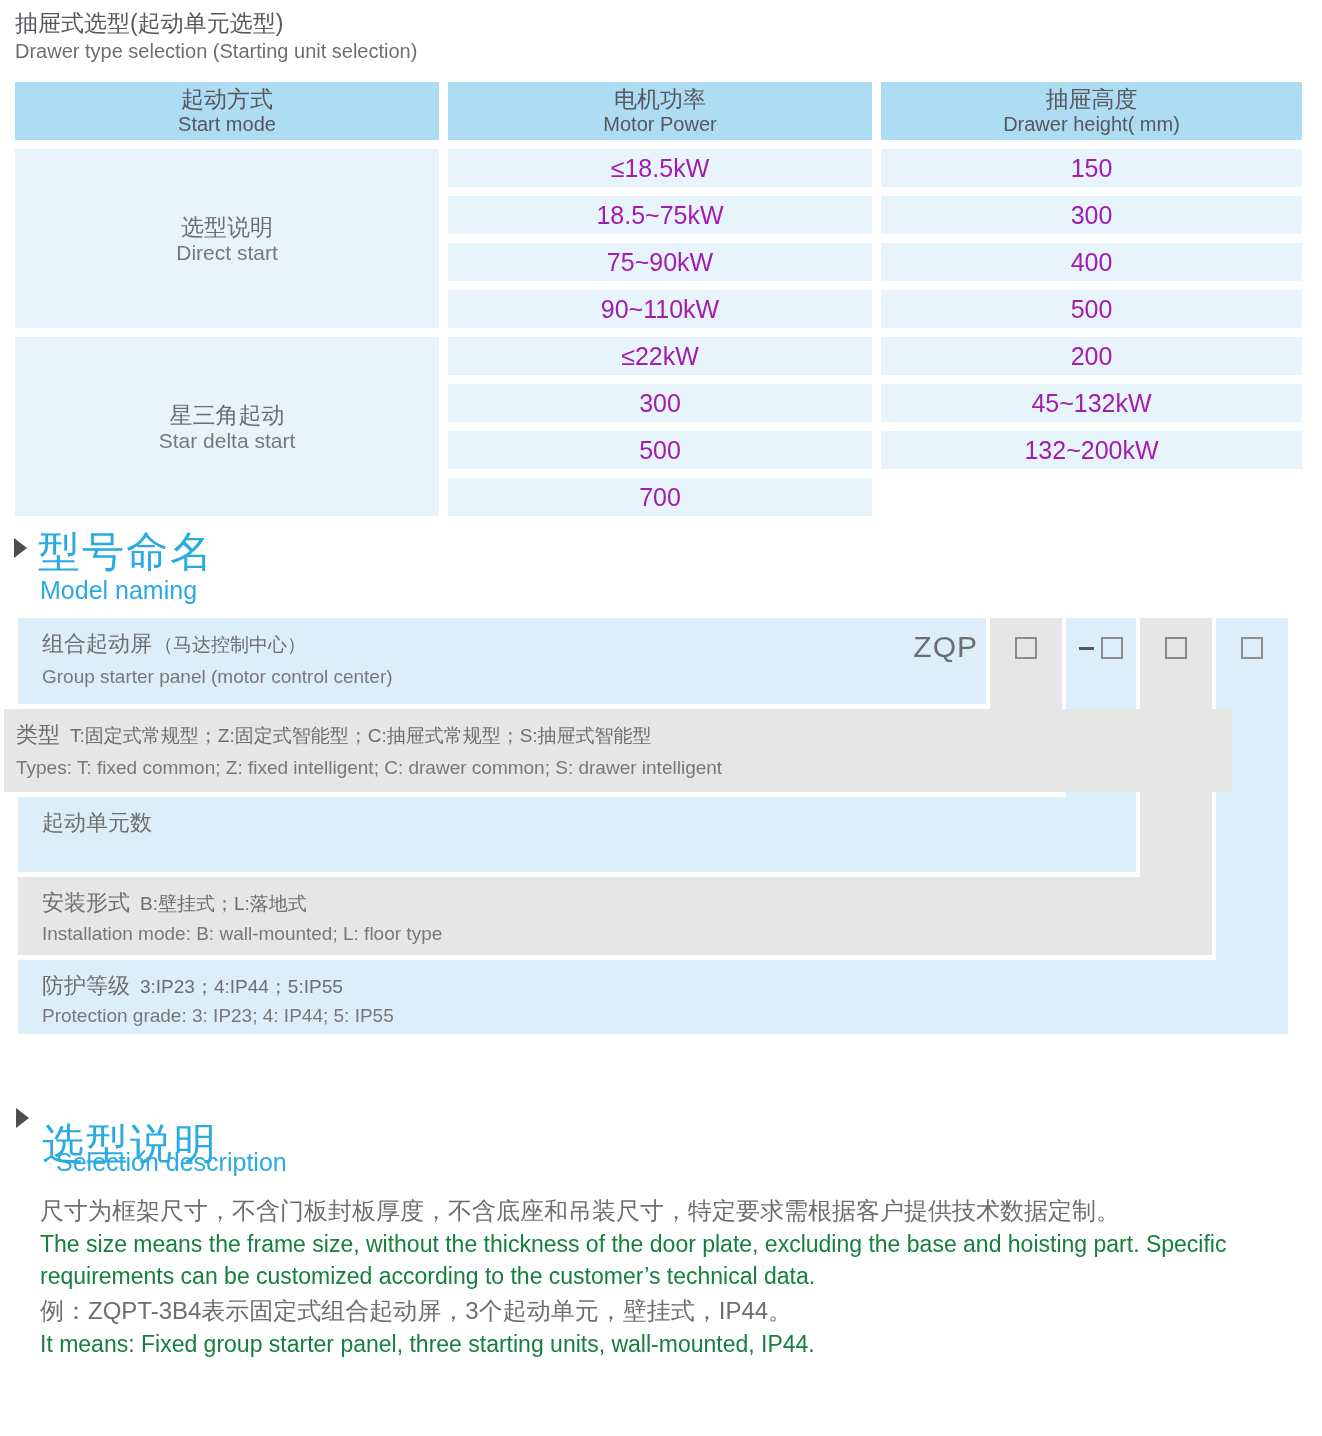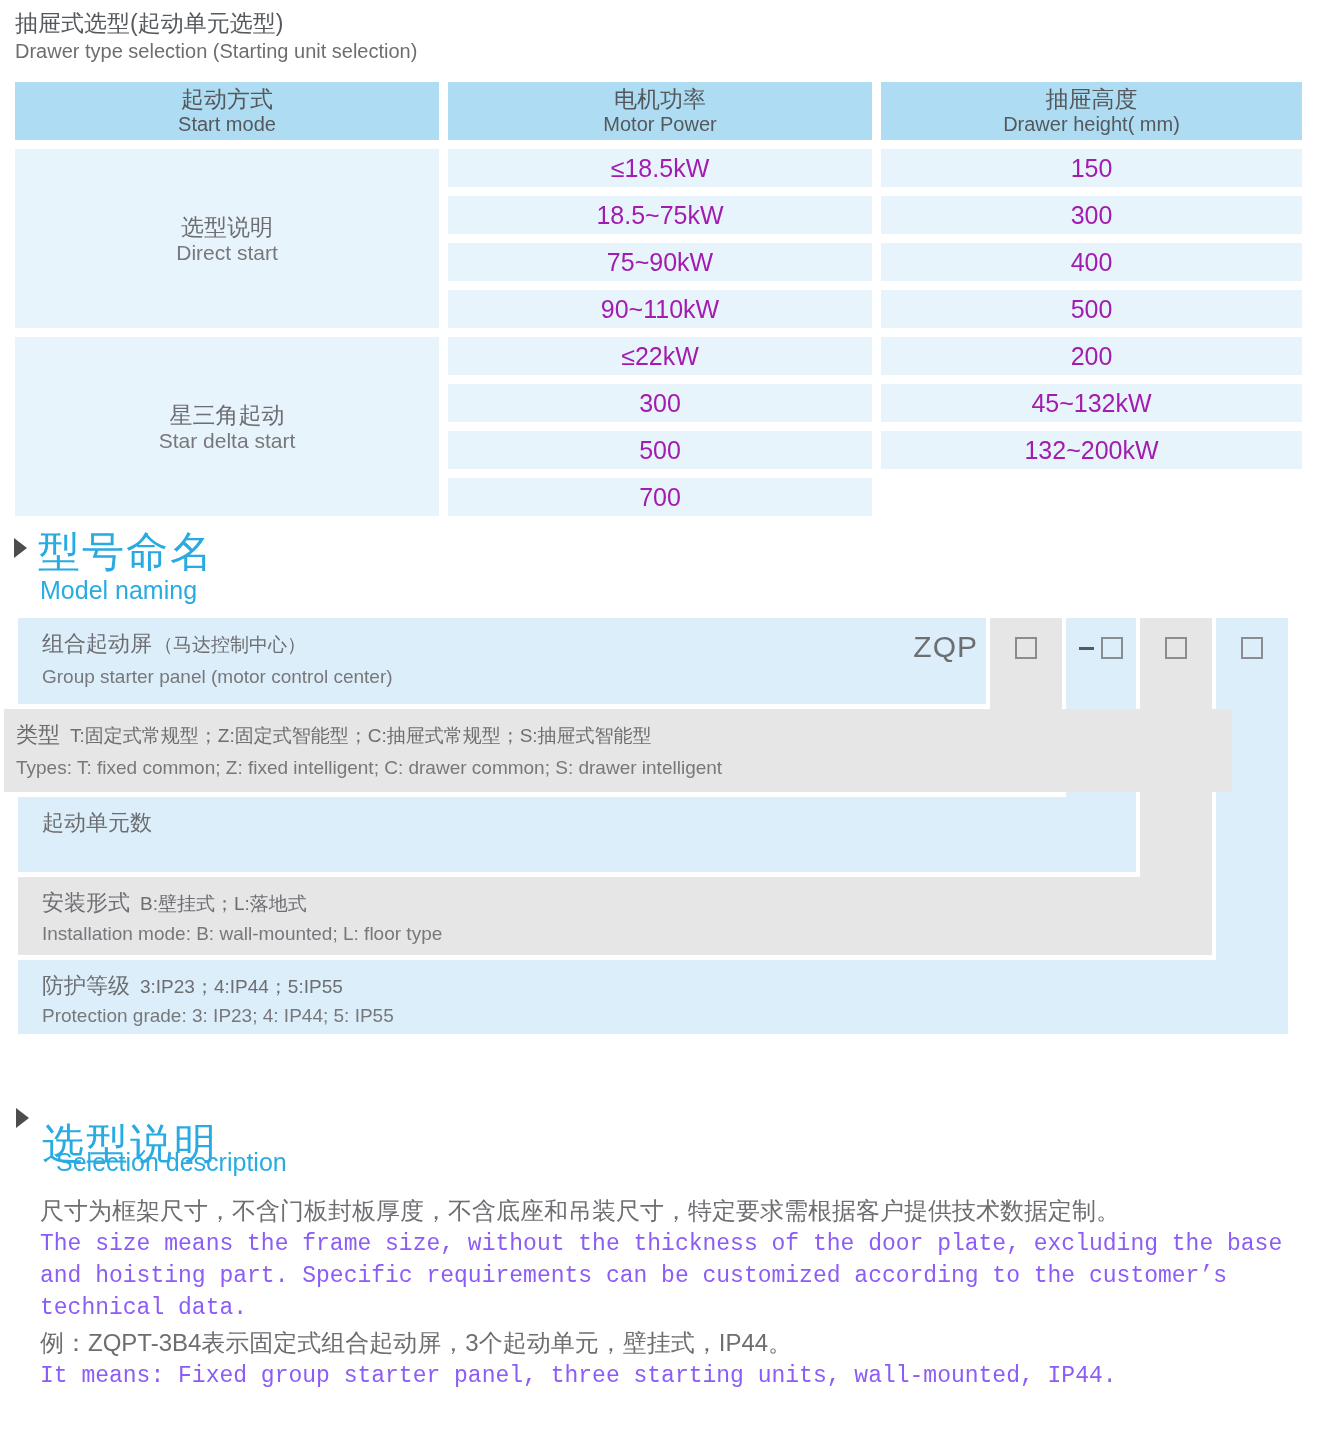--- a/index.html
+++ b/index.html
@@ -56,21 +56,21 @@
     position:absolute; right:8px; top:12px;
     font-size:30px; color:#6d6e71; letter-spacing:1px;
   }
   .colv { display:flex; justify-content:center; align-items:flex-start; padding-top:19px; }
   .code-box { width:22px; height:22px; border:2px solid #8a8c8f; background:transparent; flex:none; }
   .code-dash { width:15px; height:3px; background:#58595b; margin:10px 7px 0 0; flex:none; }
 
   
   .desc-text { left:40px; top:1194px; width:1252px; }
   .desc-text p.zh { font-size:24px; color:#6d6e71; line-height:34px; }
-  .desc-text p.en { font-size:23px; color:#8b5cf6; line-height:32px;font-family:Liberation Mono, monospace; }
+  .desc-text p.en { font-size:23px; color:#15803d; line-height:32px; }
 </style>
 </head>
 <body>
 
 <div class="abs doc-title-zh">抽屉式选型(起动单元选型)</div>
 <div class="abs doc-title-en">Drawer type selection (Starting unit selection)</div>
 
 <div class="abs sel-table">
   <div class="cell head">
     <div class="zh">起动方式</div>

